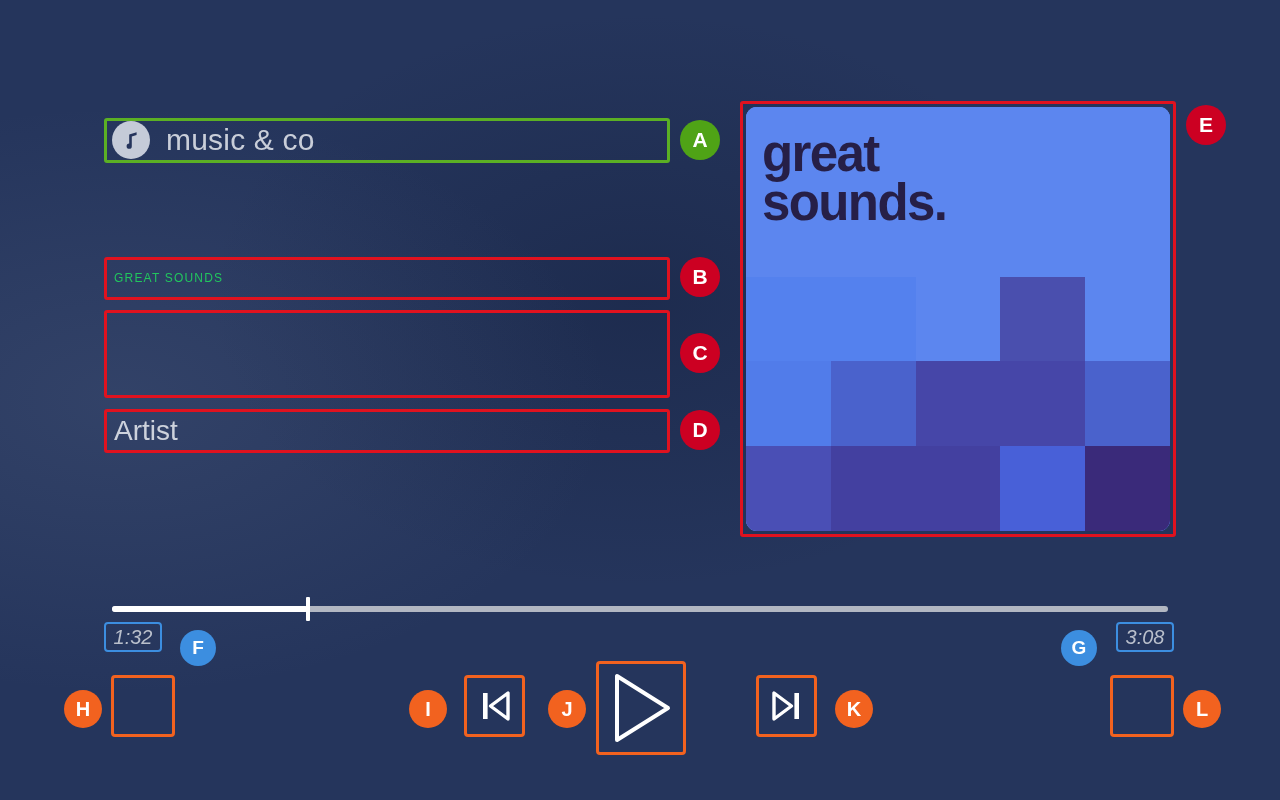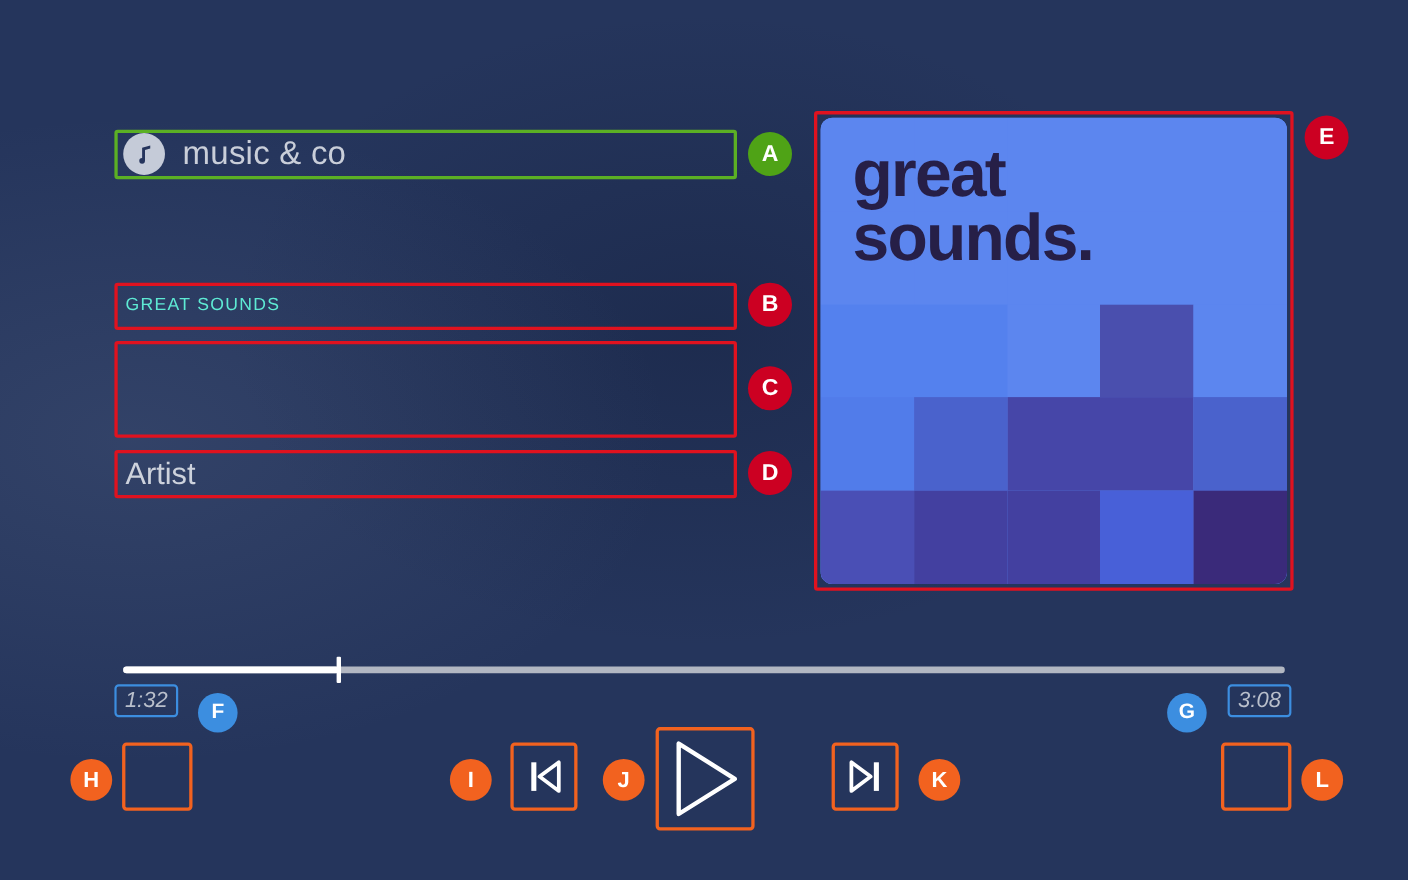--- a/index.html
+++ b/index.html
@@ -75,21 +75,21 @@
   #app-icon svg { display: block; }
   #app-name {
     font-size: 30px; color: #c9ced9; font-weight: 400;
     white-space: nowrap; letter-spacing: 0.2px;
   }
 
   
   #album-label {
     position: absolute; left: 114px; top: 264px;
     width: 550px; height: 28px;
-    font-size: 16px; letter-spacing: 1.2px; color: #5eead4;
+    font-size: 12px; letter-spacing: 1.2px; color: #22c55e;
     display: flex; align-items: center; z-index: 20;
   }
   #track-title {
     position: absolute; left: 112px; top: 313px;
     width: 556px; height: 80px;
     font-size: 62px; color: #ffffff; font-weight: 400;
     display: flex; align-items: center; z-index: 20;
     line-height: 1;
   }
   #artist-name {
@@ -111,23 +111,23 @@
   }
   #art-grid {
     position: absolute; inset: 0;
     display: grid;
     grid-template-columns: repeat(5, 1fr);
     grid-template-rows: repeat(5, 1fr);
   }
   #art-grid div { width: 100%; height: 100%; }
   #art-wordmark {
     position: absolute;
-    left: 29px; top: 22px;
+    left: 16px; top: 22px;
     color: #261f47;
-    font-size: 60px;
+    font-size: 51px;
     font-weight: bold;
     line-height: 0.97;
     letter-spacing: -1.6px;
   }
   #art-number {
     position: absolute;
     left: -6px; bottom: -92px;
     width: 100%;
     color: #f4f4e2;
     font-size: 330px;

